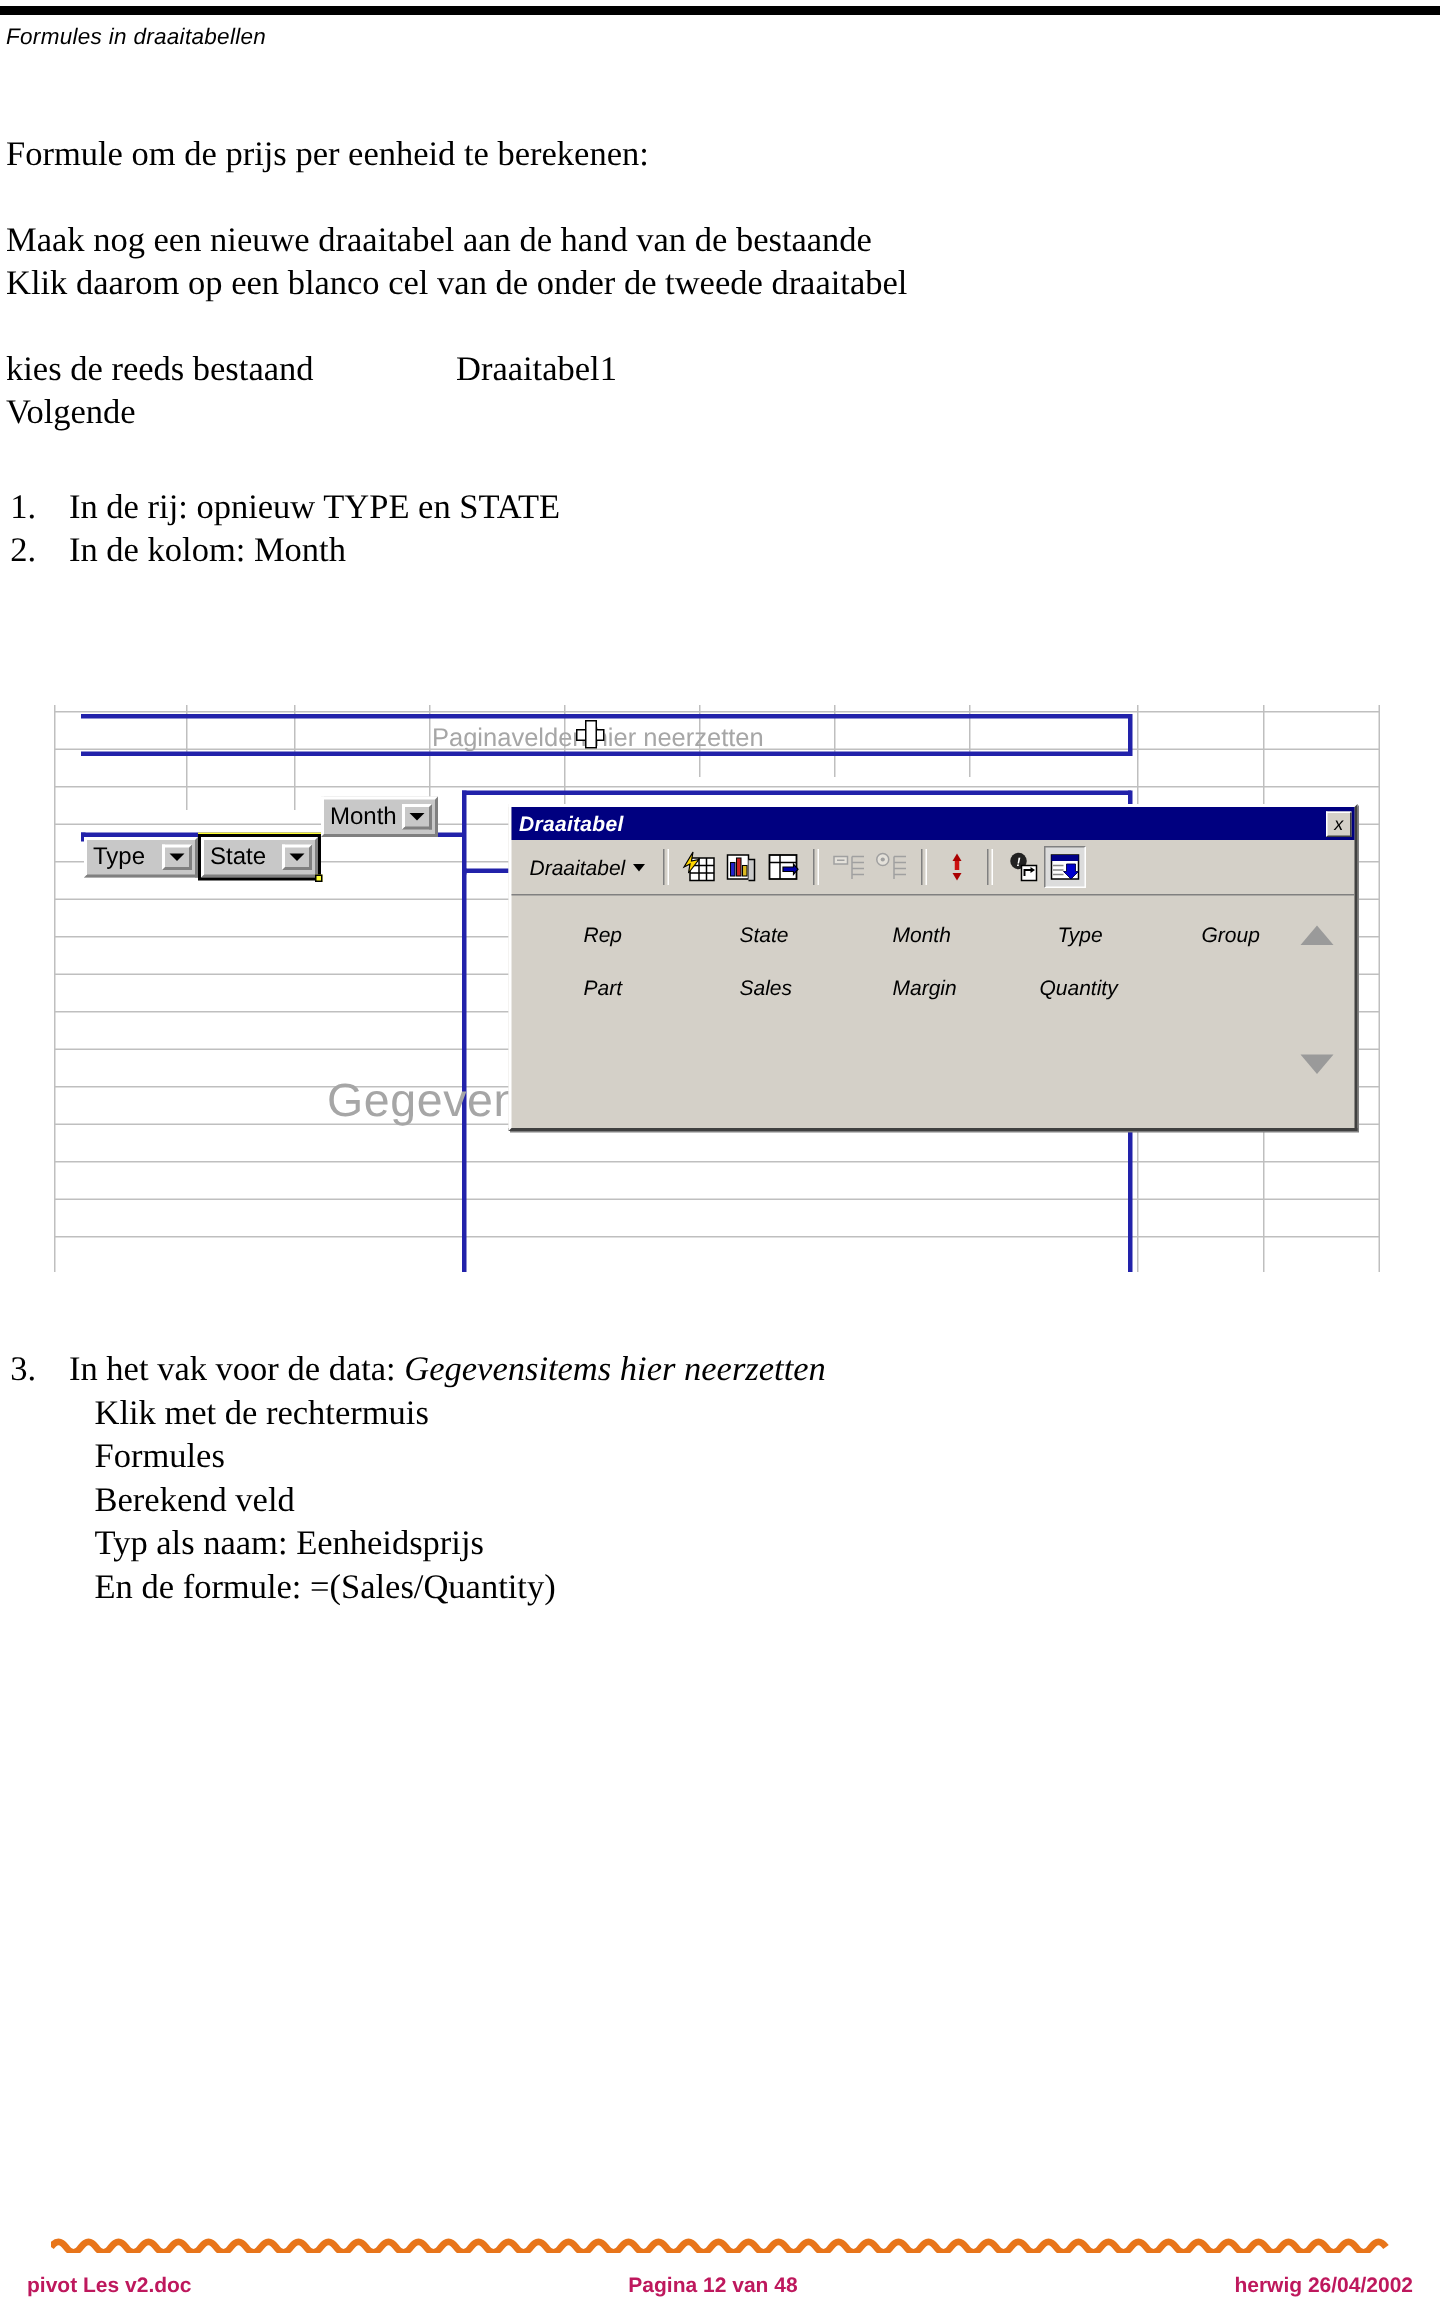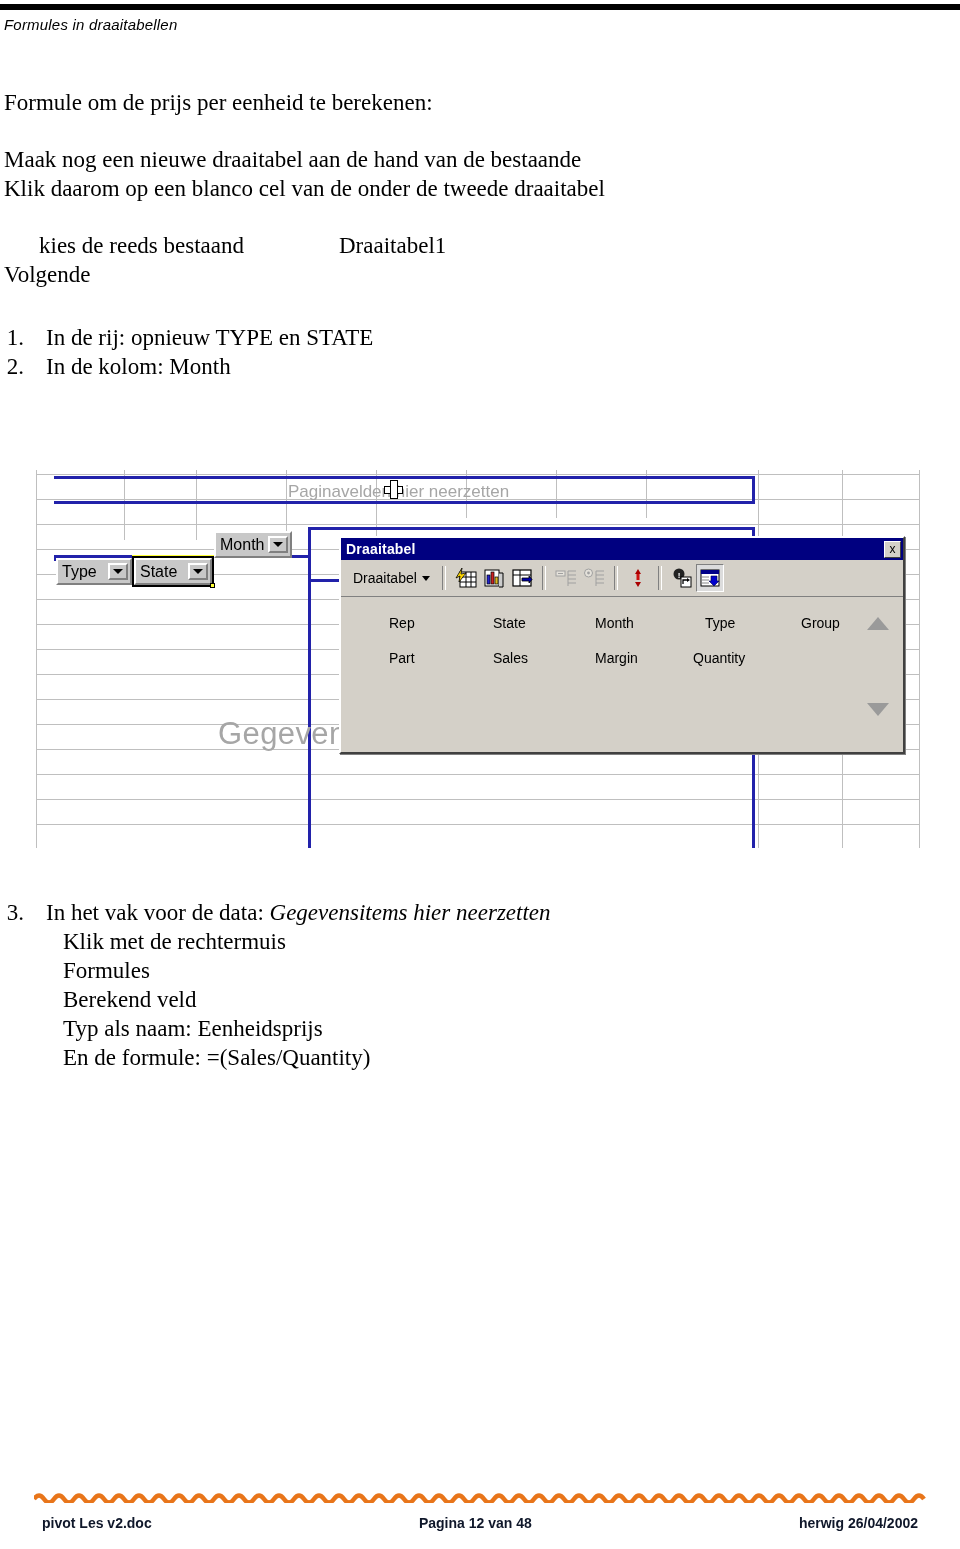--- a/index.html
+++ b/index.html
@@ -53,21 +53,20 @@
     font-size: 23px;
   }
   .spacer-28 { height: 28px; }
   .spacer-34 { height: 34px; }
 
   .tabline {
     font-size: 23px;
     line-height: 29px;
     padding-left: 4px;
     display: flex;
-    margin-left: 35px;
   }
   .tabline .c1 { width: 300px; }
 
   
   .numlist {
     padding-left: 4px;
   }
   .numitem {
     display: flex;
     font-size: 23px;
@@ -213,20 +212,21 @@
     top: 66px;
     width: 566px;
     height: 218px;
     background: #d4d0c8;
     border-top: 2px solid #ffffff;
     border-left: 2px solid #ffffff;
     border-right: 2px solid #404040;
     border-bottom: 2px solid #404040;
     box-sizing: border-box;
     box-shadow: 1px 1px 0 #808080;
+    font-style: italic;
   }
   #pivot-titlebar {
     height: 22px;
     background: #000080;
     display: flex;
     align-items: center;
     padding: 0 2px 0 5px;
   }
   #pivot-title-text {
     color: #ffffff;
@@ -331,22 +331,22 @@
   }
   #footer-wave {
     height: 12px;
     margin: 0 34px 14px 34px;
   }
   #footer-row {
     display: flex;
     font-family: "Liberation Sans", "DejaVu Sans", sans-serif;
     font-weight: bold;
     font-size: 14px;
-    color: #0f172a;
-    padding: 0 42px;
+    color: #be185d;
+    padding: 0 18px;
   }
   #footer-left { flex: 0 0 auto; }
   #footer-center { flex: 1; text-align: center; }
   #footer-right { flex: 0 0 auto; }
 </style>
 </head>
 <body>
 
 <div id="doc-header">
   <div id="header-rule-top"></div>

